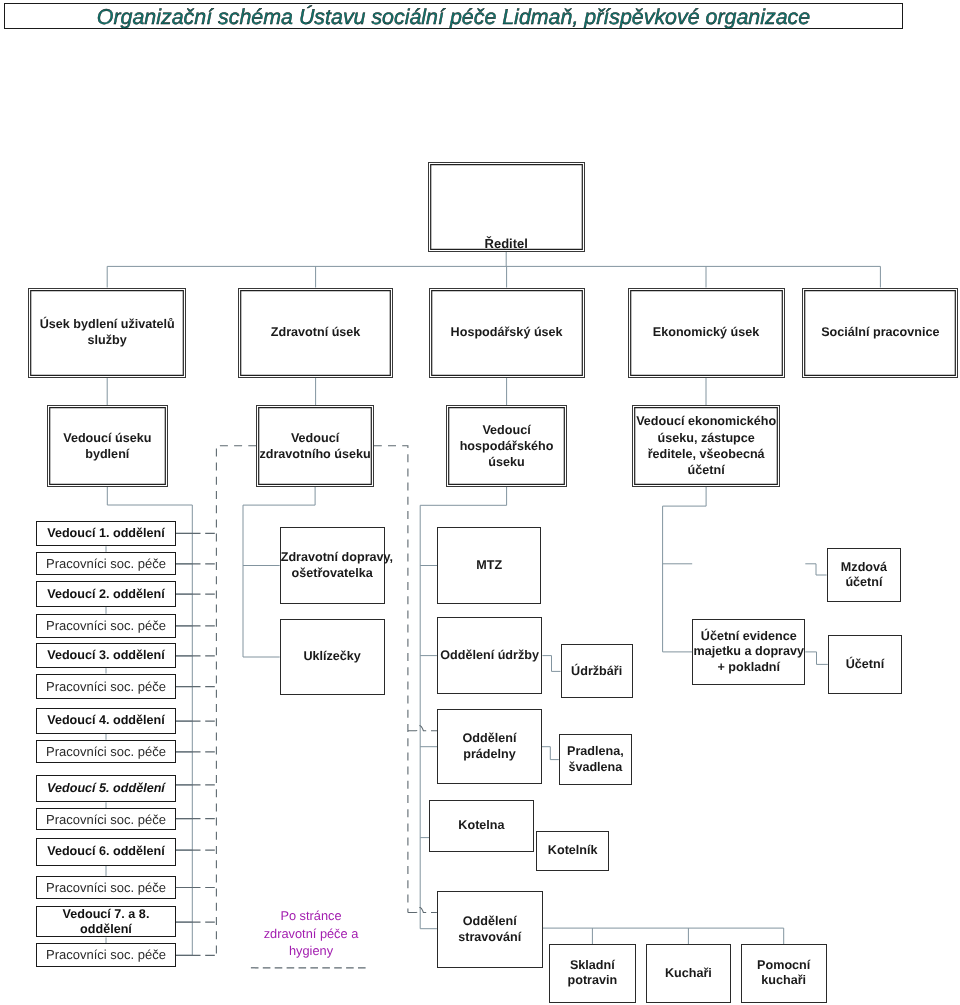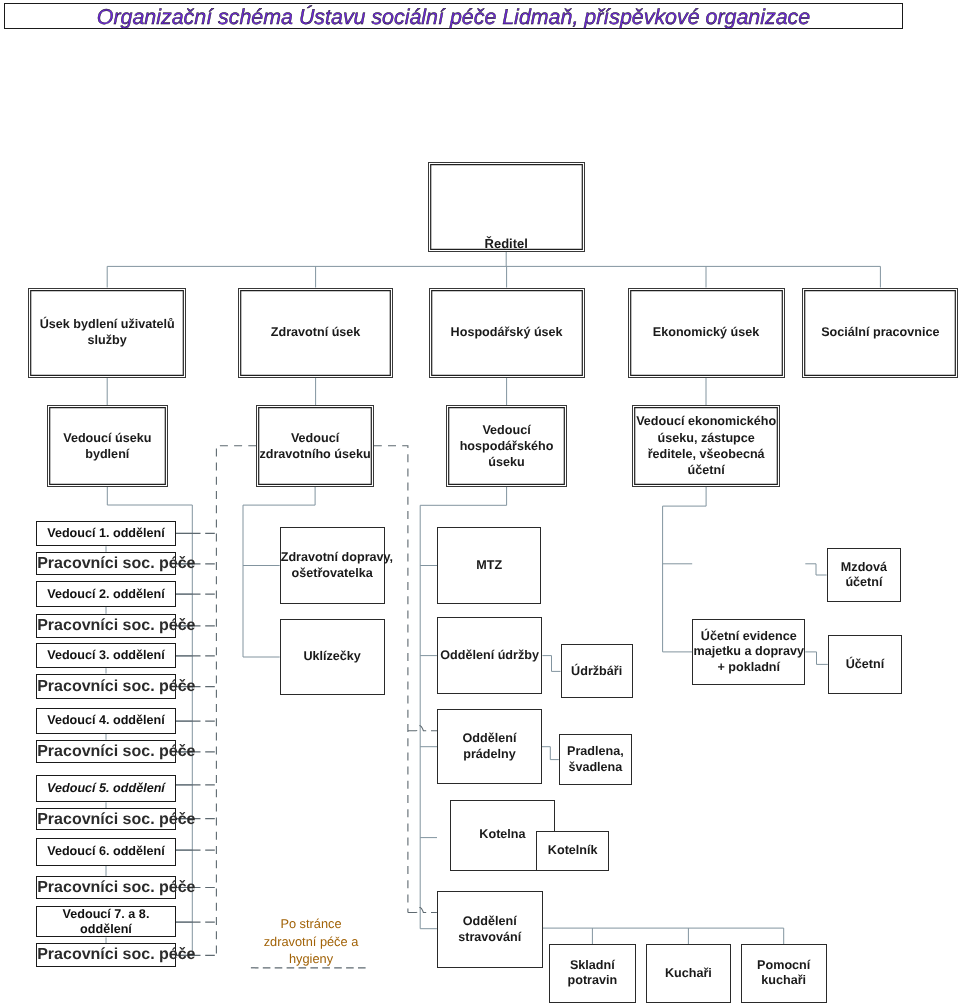--- a/index.html
+++ b/index.html
@@ -11,42 +11,42 @@
   svg#wires{position:absolute;left:0;top:0;width:960px;height:1005px;}
   .node{position:absolute;box-sizing:border-box;display:flex;align-items:center;
         justify-content:center;text-align:center;background:#ffffff;z-index:2;}
   .node .lbl{display:block;width:100%;white-space:pre;}
 
   
   .titlebar{position:absolute;left:4px;top:3.2px;width:899px;height:25.4px;
             box-sizing:border-box;border:1.3px solid #1a1a1a;background:#ffffff;
             display:flex;align-items:center;justify-content:center;z-index:3;}
   .titlebar .lbl{font-style:italic;font-weight:normal;font-size:21.4px;
-                 position:relative;top:1.5px;color:#6d28d9;white-space:nowrap;
+                 position:relative;top:1.5px;color:#0f766e;white-space:nowrap;
                  -webkit-text-stroke:0.42px #111111;}
 
   
   .dbl{border:1.7px solid #383838;
        box-shadow:inset 0 0 0 1.1px #ffffff, inset 0 0 0 2.3px #202020;}
   .lvl1 .lbl{font-weight:bold;font-size:13px;line-height:15px;}
   .lvl2 .lbl{font-weight:bold;font-size:12.6px;line-height:15.5px;}
   .lvl3 .lbl{font-weight:bold;font-size:12.6px;line-height:16.3px;}
 
   
   .lvl4,.lvl4b{border:1.6px solid #1a1a1a;}
-  .lvl4 .lbl{font-weight:bold;font-size:16px;line-height:15px;color:#2b2b2b;}
+  .lvl4 .lbl{font-weight:normal;font-size:13px;line-height:15px;color:#2b2b2b;}
   .lvl4b .lbl{font-weight:bold;font-size:12.6px;line-height:15px;color:#111111;}
 
   
   .plain{border:1.5px solid #2a2a2a;}
   .plain .lbl{font-weight:bold;font-size:12.6px;line-height:15.4px;}
 
   .note{position:absolute;z-index:2;text-align:center;}
   .note .lbl{display:block;white-space:pre;font-size:12.8px;line-height:17.5px;
-             font-weight:normal;color:#a16207;margin-top:8px;}
+             font-weight:normal;color:#a21caf;}
 </style>
 </head>
 <body>
 
 <div id="page">
 
 <svg id="wires" width="960" height="1005" viewBox="0 0 960 1005" shape-rendering="geometricPrecision">
   <path d="M506.2 251.5 V266.4" fill="none" stroke="#82949f" stroke-width="1"></path>
   <path d="M107.2 266.4 H880.4" fill="none" stroke="#82949f" stroke-width="1"></path>
   <path d="M107.2 266.4 V287.5" fill="none" stroke="#82949f" stroke-width="1"></path>
@@ -236,21 +236,21 @@
       <span class="lbl">Údržbáři</span>
     </div>
 <div class="node plain" style="left:437px;top:709px;width:104.9px;height:75.4px;">
       <span class="lbl">Oddělení
 prádelny</span>
     </div>
 <div class="node plain" style="left:558.8px;top:734.3px;width:73.1px;height:50.6px;">
       <span class="lbl">Pradlena,
 švadlena</span>
     </div>
-<div class="node plain" style="left:450px;top:799.6px;width:104.9px;height:71px;">
+<div class="node plain" style="left:429px;top:799.6px;width:104.9px;height:52px;">
       <span class="lbl">Kotelna</span>
     </div>
 <div class="node plain" style="left:536px;top:831.4px;width:73.4px;height:39.4px;">
       <span class="lbl">Kotelník</span>
     </div>
 <div class="node plain" style="left:436.9px;top:891.3px;width:105.7px;height:77px;">
       <span class="lbl">Oddělení
 stravování</span>
     </div>
 <div class="node plain" style="left:549px;top:944px;width:86.7px;height:58.7px;">

